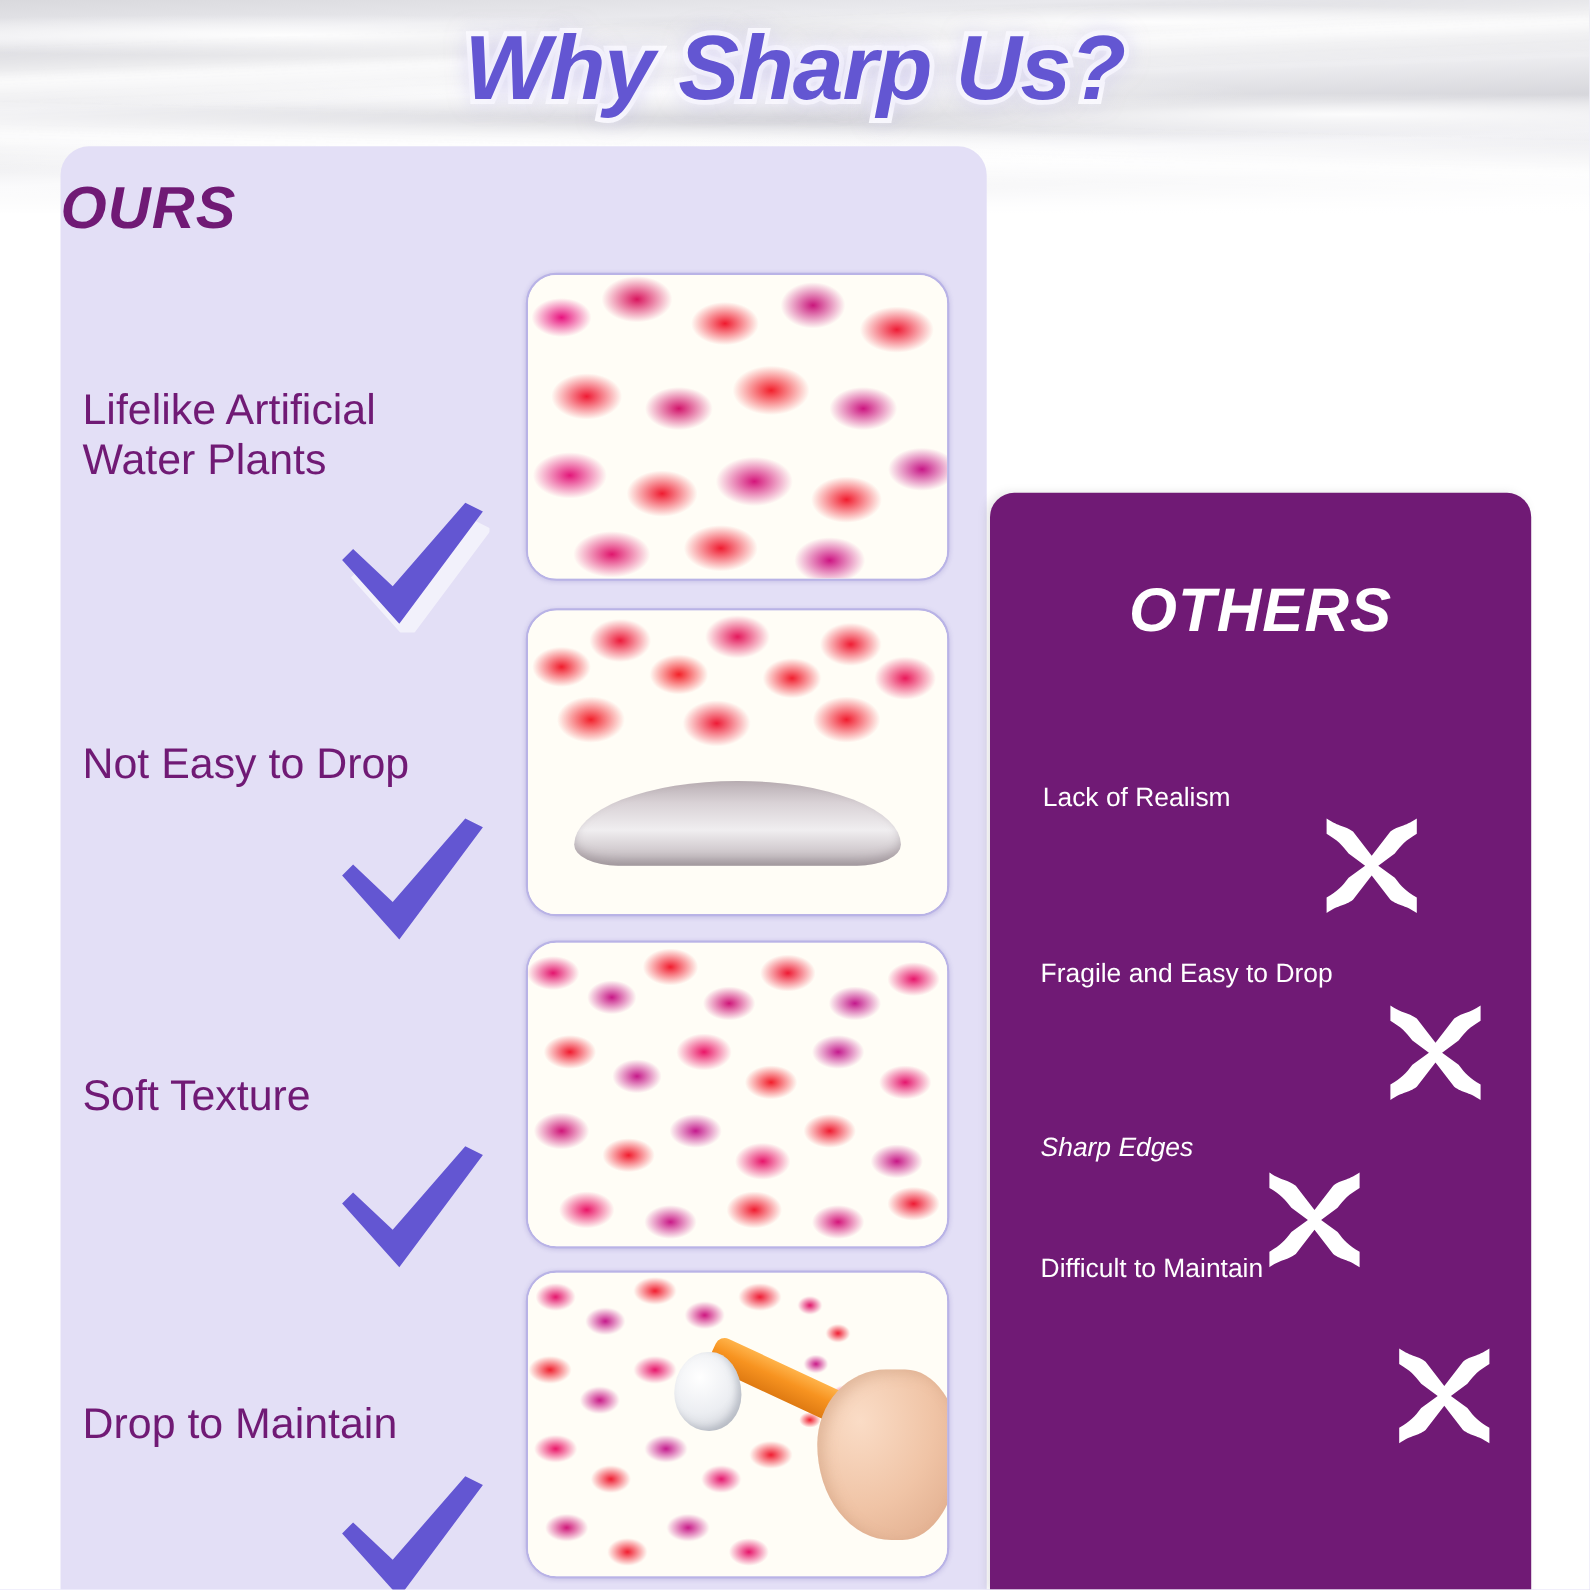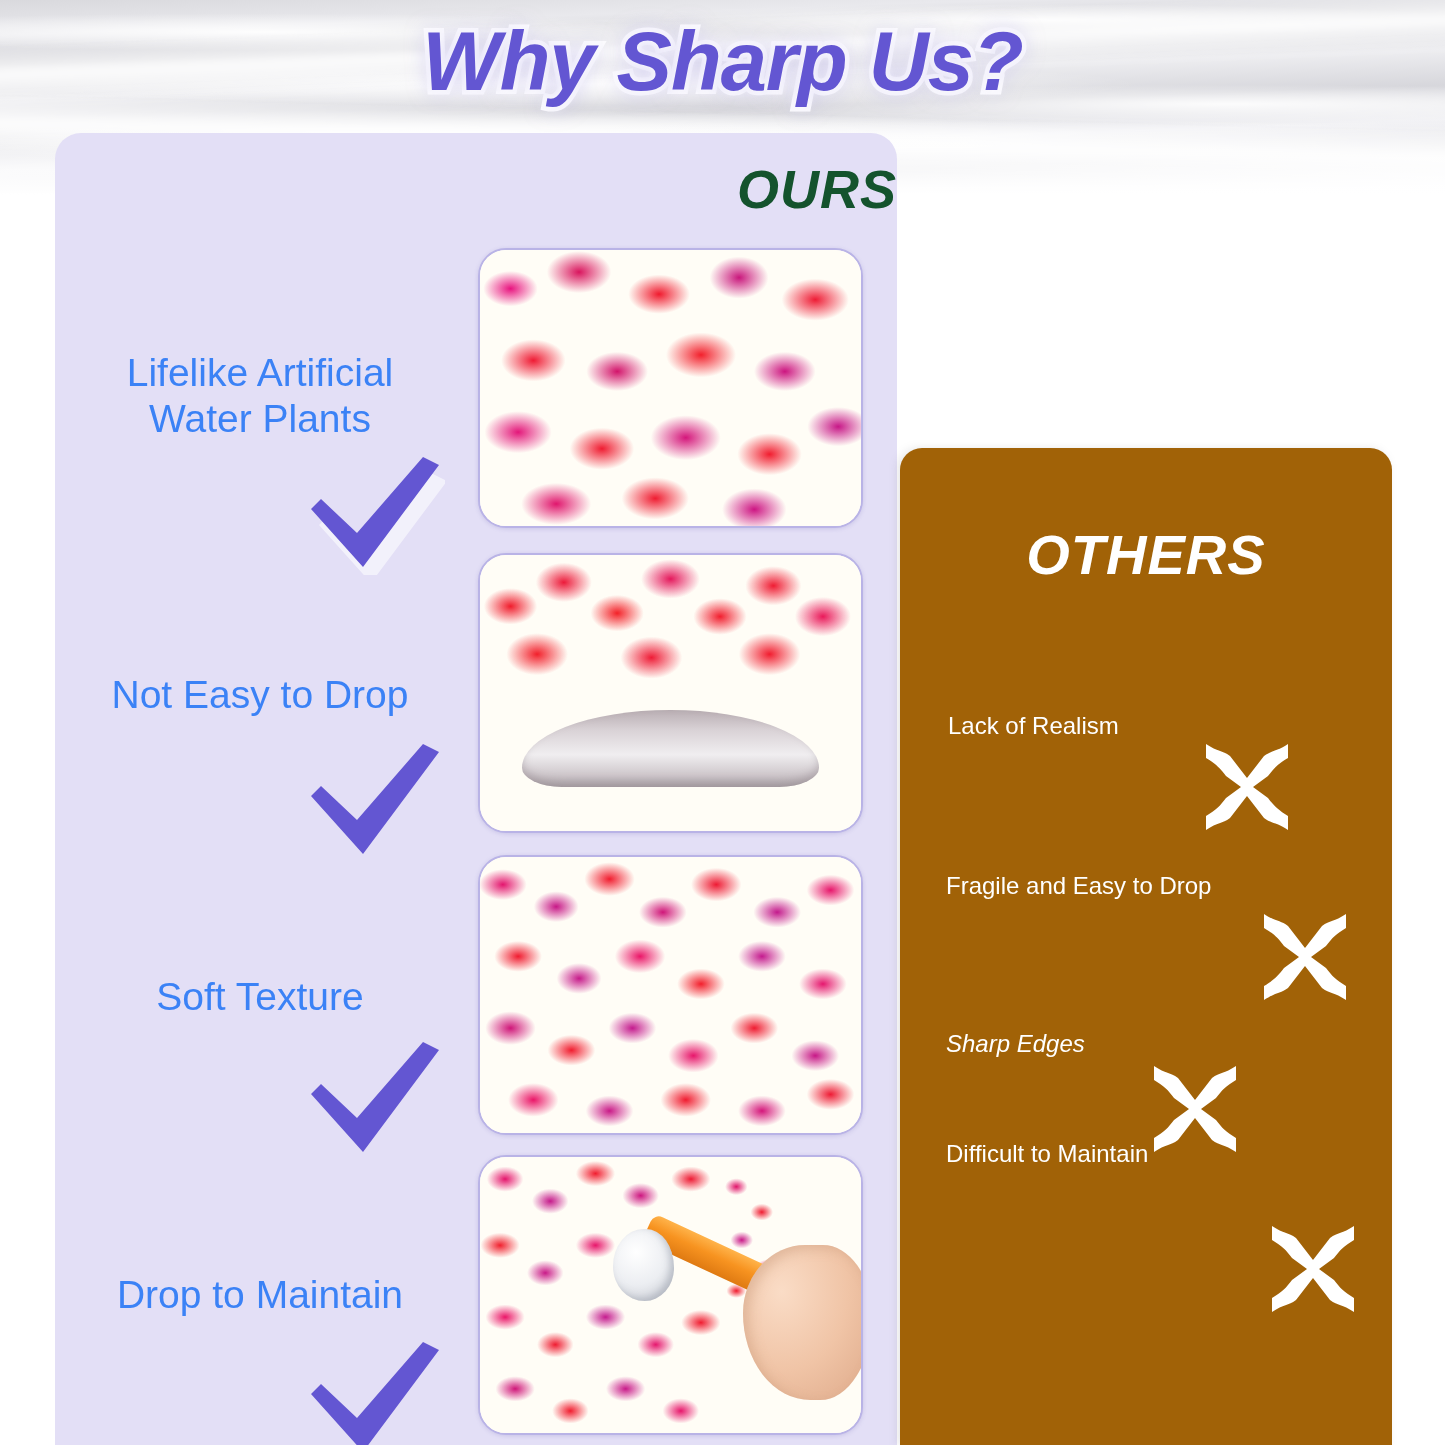--- a/index.html
+++ b/index.html
@@ -50,45 +50,45 @@
   }
 
   
   .ours-panel{
     position:absolute; left:55px; top:133px; width:842px; height:1312px;
     background:#e3dff6;
     border-radius:26px 26px 0 0;
   }
   .ours-heading{
     position:absolute; left:0; top:25px; width:842px;
-    text-align:right;
+    text-align:left;
     font-size:54px; font-weight:bold; font-style:italic;
-    color:#14532d; letter-spacing:1px;
+    color:#701a75; letter-spacing:1px;
   }
 
   
   .others-panel{
     position:absolute; left:900px; top:448px; width:492px; height:997px;
-    background:#a16207;
+    background:#701a75;
     border-radius:22px 22px 0 0;
     box-shadow:-3px 0 8px rgba(120,120,130,.18);
   }
   .others-heading{
     position:absolute; left:0; top:74px; width:492px;
     text-align:center;
     font-size:56px; font-weight:bold; font-style:italic;
     color:#ffffff; letter-spacing:1px;
   }
 
   
   .ours-row{ position:absolute; left:0; width:842px; }
   .ours-label{
     position:absolute;
-    font-size:39px; color:#3b82f6; line-height:1.18;
-    text-align:center; white-space:pre-line;
+    font-size:39px; color:#701a75; line-height:1.18;
+    white-space:pre-line;
   }
   .check{ position:absolute; width:140px; height:120px; }
   .check svg{ width:100%; height:100%; display:block; }
 
   
   .photo{
     position:absolute; left:478px; width:385px; height:280px;
     border-radius:28px;
     border:2px solid #b9b3e6;
     background:#fffdf7;

